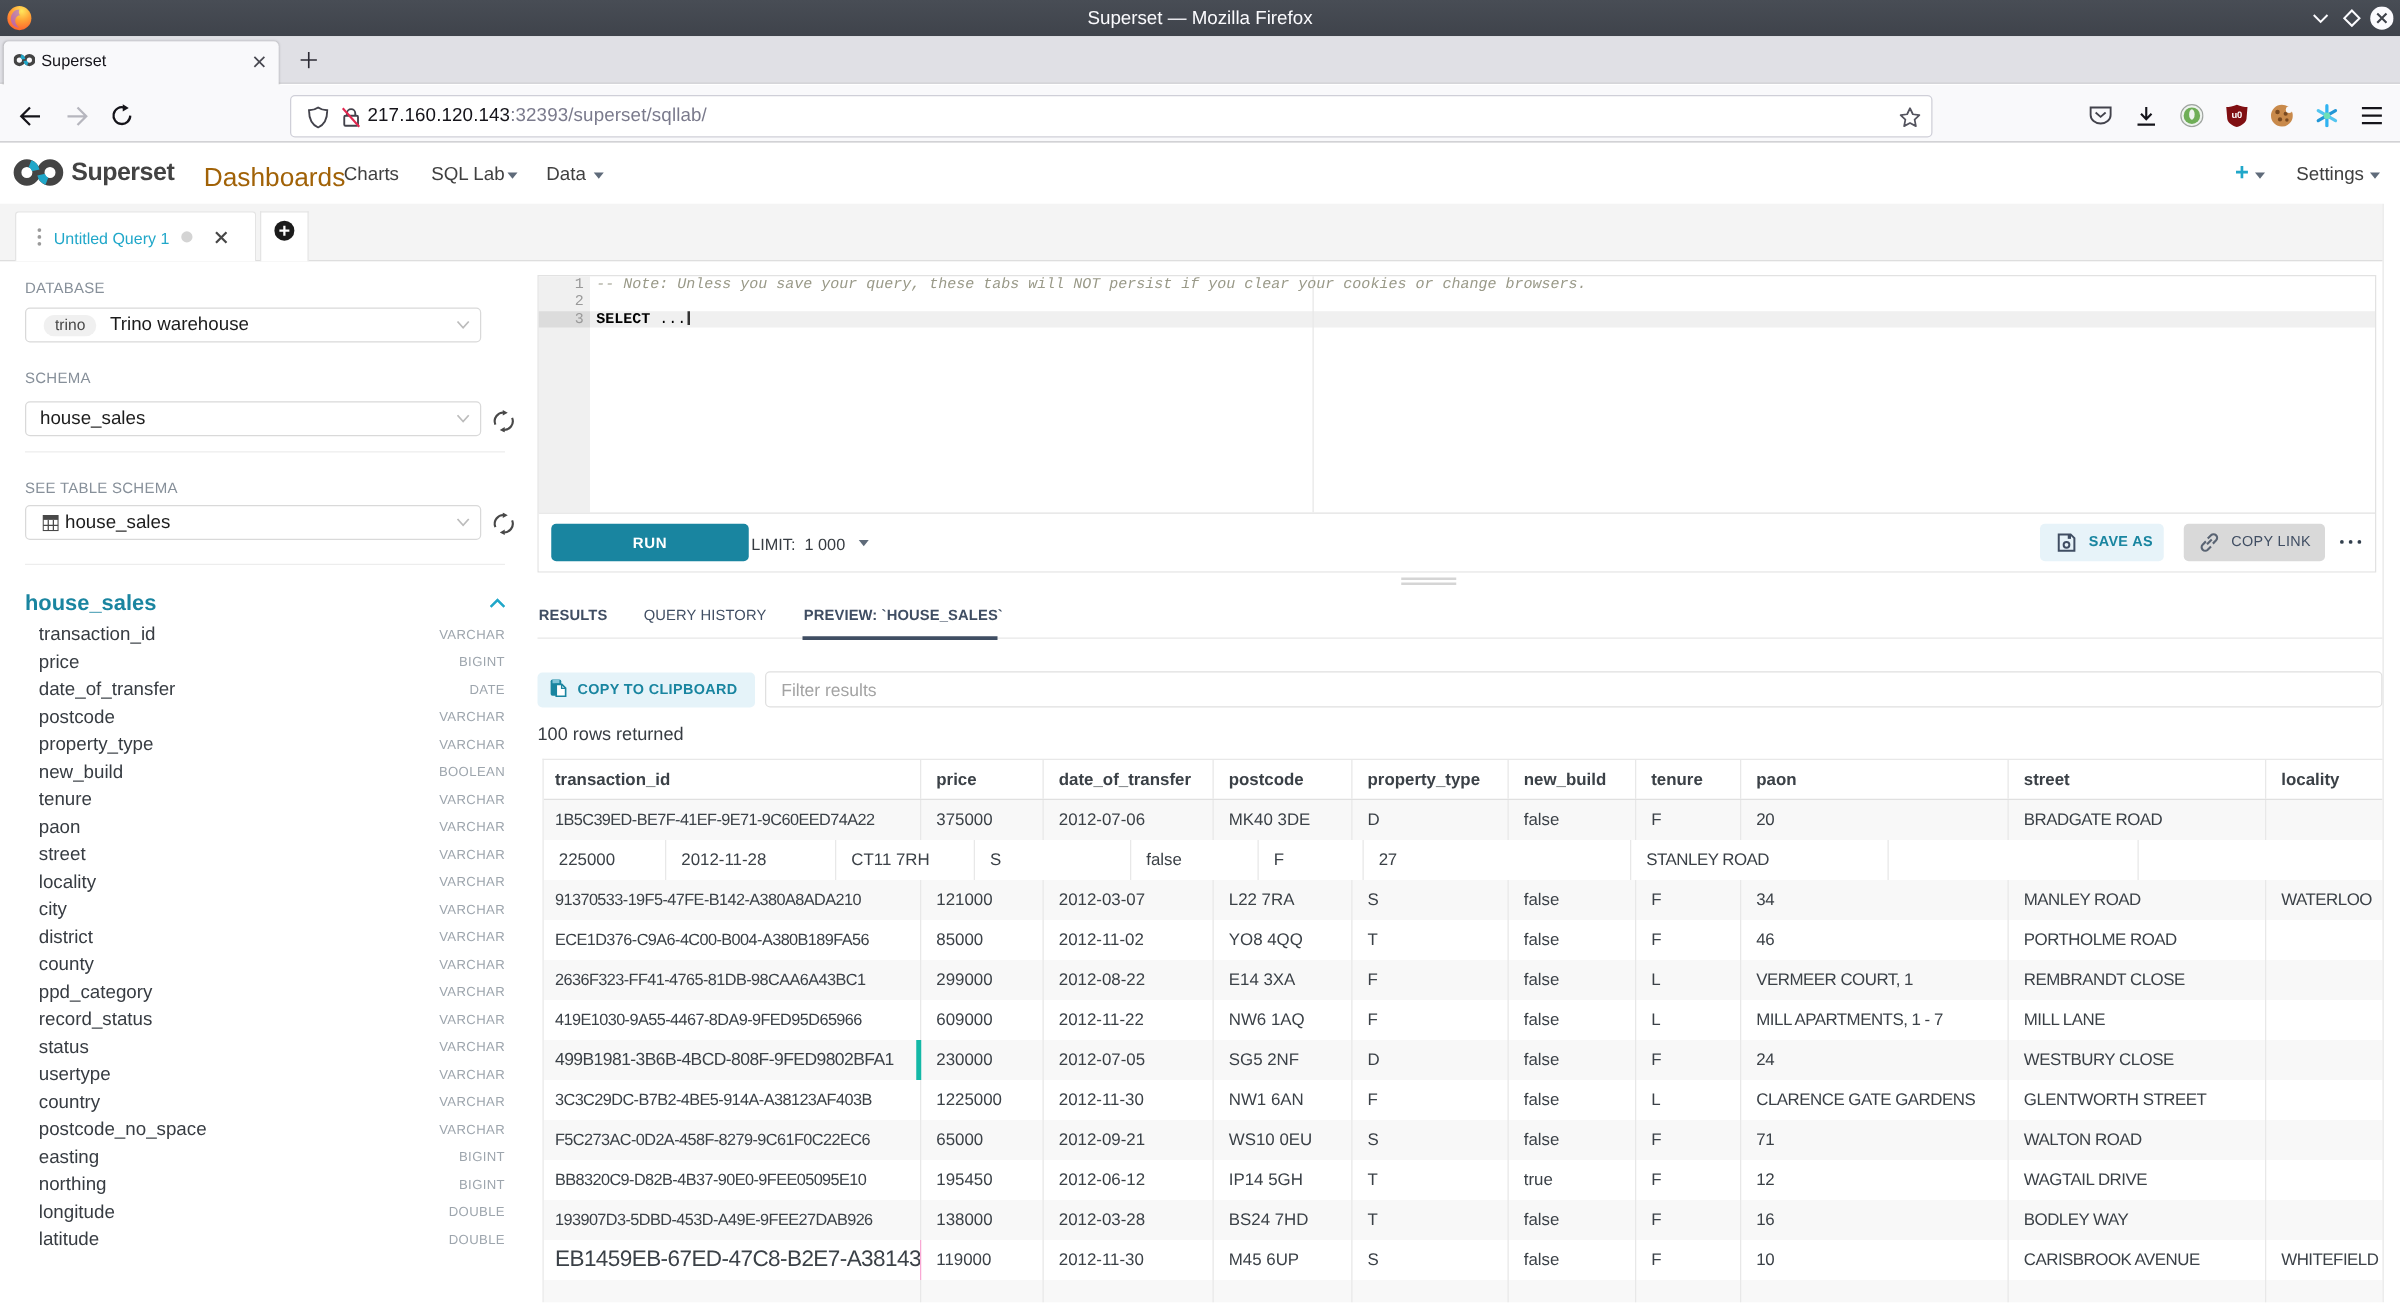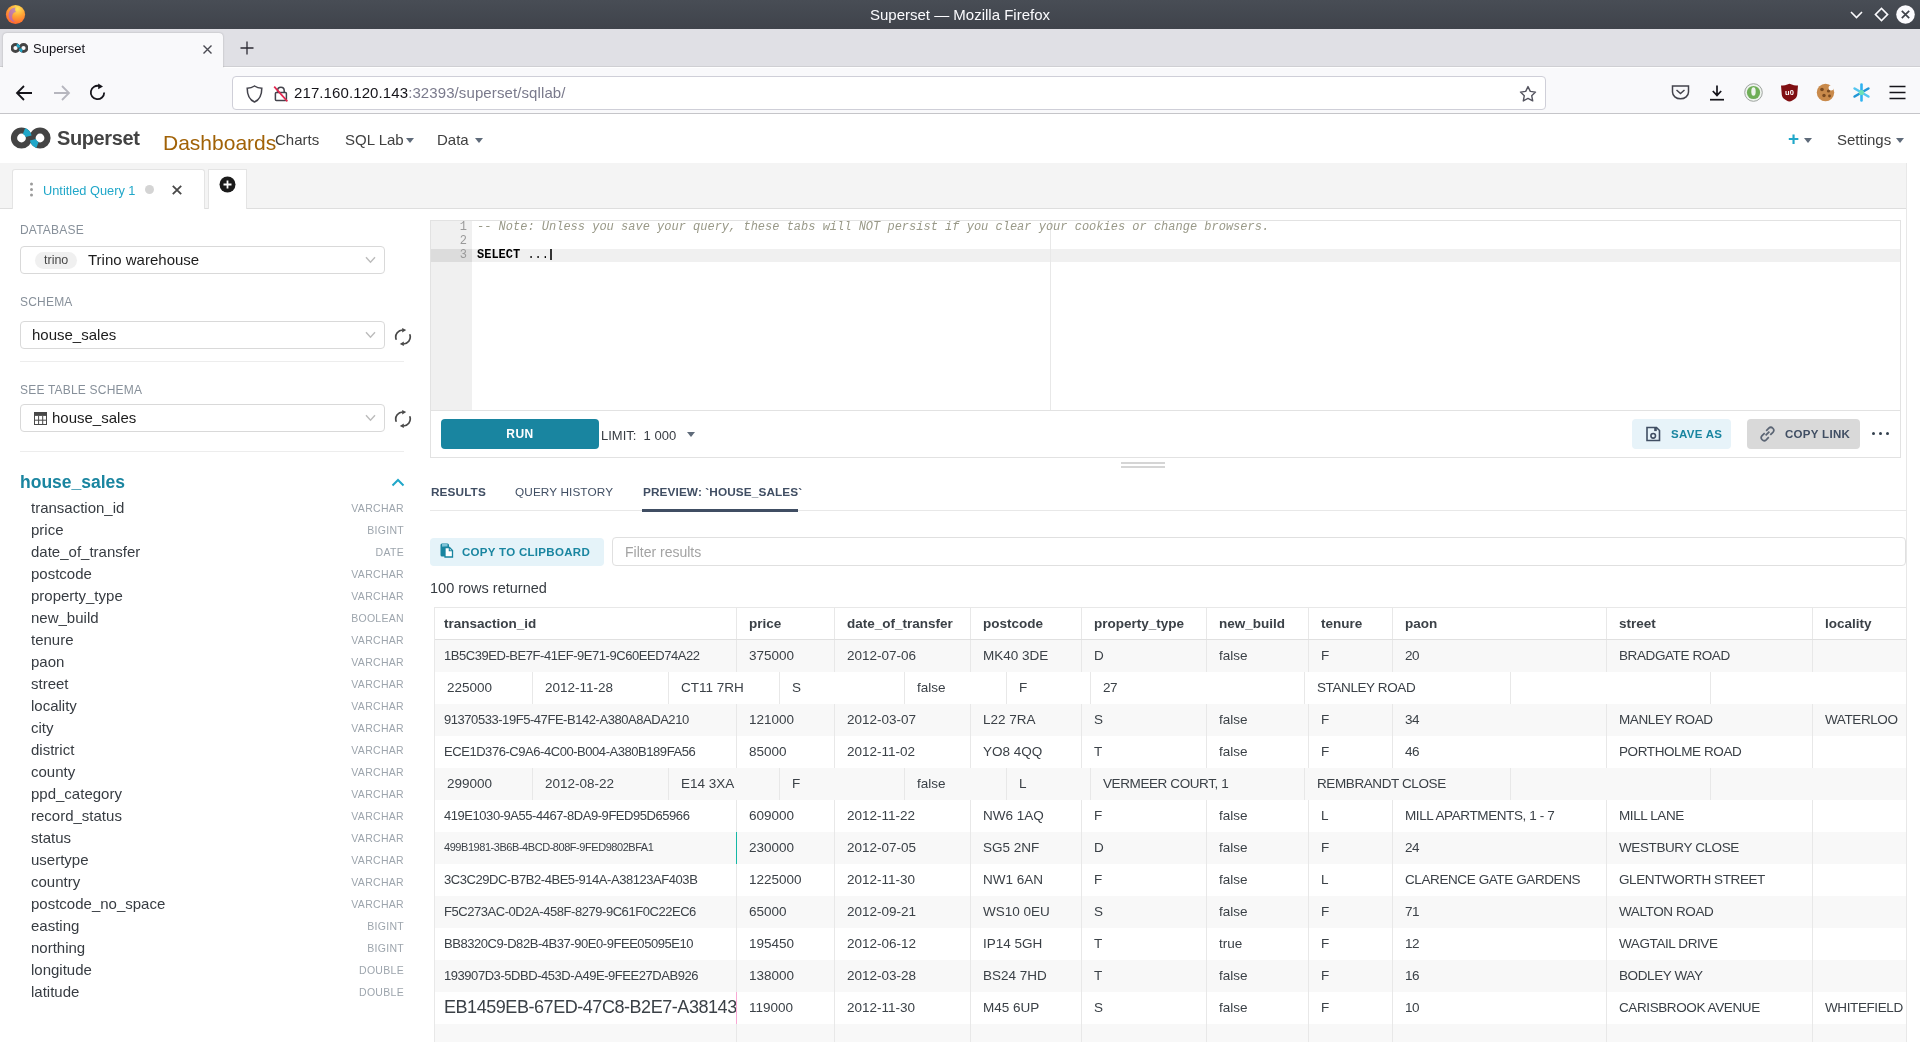--- a/index.html
+++ b/index.html
@@ -326,21 +326,21 @@
       <div class="a" style="left:39px;top:9px;font-size:11.5px;font-weight:bold;color:#1985a0;letter-spacing:0.3px">SAVE AS</div>
     </div>
     <div class="a" style="left:1316px;top:8px;width:113px;height:30px;background:#d9d9d9;border-radius:4px">
       <svg class="a" style="left:12px;top:7px" width="17" height="16" viewBox="0 0 17 16">
           <g fill="none" stroke="#5a6473" stroke-width="1.7">
             <path d="M7.2 4.8 L9.8 2.2 A2.9 2.9 0 0 1 13.9 6.3 L11.3 8.9"></path>
             <path d="M9.8 11.2 L7.2 13.8 A2.9 2.9 0 0 1 3.1 9.7 L5.7 7.1"></path>
             <path d="M6.6 9.4 L10.4 5.6"></path>
           </g>
         </svg>
-      <div class="a" style="left:38px;top:9px;font-size:11.5px;font-weight:bold;color:#404e63;letter-spacing:0.3px">COPY LINK</div>
+      <div class="a" style="left:38px;top:9px;font-size:11.5px;font-weight:normal;color:#404e63;letter-spacing:0.3px">COPY LINK</div>
     </div>
     <div class="a" style="left:1441px;top:19px;width:20px;height:6px">
       <span style="position:absolute;left:0;top:2px;width:3.4px;height:3.4px;border-radius:50%;background:#33404e"></span>
       <span style="position:absolute;left:7px;top:2px;width:3.4px;height:3.4px;border-radius:50%;background:#33404e"></span>
       <span style="position:absolute;left:14px;top:2px;width:3.4px;height:3.4px;border-radius:50%;background:#33404e"></span>
     </div>
   </div>
 </div>
 
 <div class="a" style="left:1121px;top:462px;width:44px;height:1.5px;background:#d5d5d5"></div>
@@ -420,20 +420,21 @@
       <div style="width:136px;padding-left:12px;border-right:1px solid #e8e8e8;overflow:hidden;white-space:nowrap;flex:none;line-height:31px">2012-11-02</div>
       <div style="width:111px;padding-left:12px;border-right:1px solid #e8e8e8;overflow:hidden;white-space:nowrap;flex:none;line-height:31px">YO8 4QQ</div>
       <div style="width:125px;padding-left:12px;border-right:1px solid #e8e8e8;overflow:hidden;white-space:nowrap;flex:none;line-height:31px">T</div>
       <div style="width:102px;padding-left:12px;border-right:1px solid #e8e8e8;overflow:hidden;white-space:nowrap;flex:none;line-height:31px">false</div>
       <div style="width:84px;padding-left:12px;border-right:1px solid #e8e8e8;overflow:hidden;white-space:nowrap;flex:none;line-height:31px">F</div>
       <div style="width:214px;padding-left:12px;border-right:1px solid #e8e8e8;overflow:hidden;white-space:nowrap;flex:none;line-height:31px;letter-spacing:-0.4px">46</div>
       <div style="width:206px;padding-left:12px;border-right:1px solid #e8e8e8;overflow:hidden;white-space:nowrap;flex:none;line-height:31px;letter-spacing:-0.4px">PORTHOLME ROAD</div>
       <div style="width:200px;padding-left:12px;border-right:1px solid #e8e8e8;overflow:hidden;white-space:nowrap;flex:none;line-height:31px;letter-spacing:-0.4px"></div>
     </div>
 <div style="display:flex;height:32px;background:#f8f8f8;">
+      <div style="width:302px;padding-left:9px;border-right:1px solid #e8e8e8;overflow:hidden;white-space:nowrap;flex:none;line-height:31px;font-size:13px;letter-spacing:-0.45px">2636F323-FF41-4765-81DB-98CAA6A43BC1</div>
       <div style="width:98px;padding-left:12px;border-right:1px solid #e8e8e8;overflow:hidden;white-space:nowrap;flex:none;line-height:31px">299000</div>
       <div style="width:136px;padding-left:12px;border-right:1px solid #e8e8e8;overflow:hidden;white-space:nowrap;flex:none;line-height:31px">2012-08-22</div>
       <div style="width:111px;padding-left:12px;border-right:1px solid #e8e8e8;overflow:hidden;white-space:nowrap;flex:none;line-height:31px">E14 3XA</div>
       <div style="width:125px;padding-left:12px;border-right:1px solid #e8e8e8;overflow:hidden;white-space:nowrap;flex:none;line-height:31px">F</div>
       <div style="width:102px;padding-left:12px;border-right:1px solid #e8e8e8;overflow:hidden;white-space:nowrap;flex:none;line-height:31px">false</div>
       <div style="width:84px;padding-left:12px;border-right:1px solid #e8e8e8;overflow:hidden;white-space:nowrap;flex:none;line-height:31px">L</div>
       <div style="width:214px;padding-left:12px;border-right:1px solid #e8e8e8;overflow:hidden;white-space:nowrap;flex:none;line-height:31px;letter-spacing:-0.4px">VERMEER COURT, 1</div>
       <div style="width:206px;padding-left:12px;border-right:1px solid #e8e8e8;overflow:hidden;white-space:nowrap;flex:none;line-height:31px;letter-spacing:-0.4px">REMBRANDT CLOSE</div>
       <div style="width:200px;padding-left:12px;border-right:1px solid #e8e8e8;overflow:hidden;white-space:nowrap;flex:none;line-height:31px;letter-spacing:-0.4px"></div>
     </div>
@@ -443,21 +444,21 @@
       <div style="width:136px;padding-left:12px;border-right:1px solid #e8e8e8;overflow:hidden;white-space:nowrap;flex:none;line-height:31px">2012-11-22</div>
       <div style="width:111px;padding-left:12px;border-right:1px solid #e8e8e8;overflow:hidden;white-space:nowrap;flex:none;line-height:31px">NW6 1AQ</div>
       <div style="width:125px;padding-left:12px;border-right:1px solid #e8e8e8;overflow:hidden;white-space:nowrap;flex:none;line-height:31px">F</div>
       <div style="width:102px;padding-left:12px;border-right:1px solid #e8e8e8;overflow:hidden;white-space:nowrap;flex:none;line-height:31px">false</div>
       <div style="width:84px;padding-left:12px;border-right:1px solid #e8e8e8;overflow:hidden;white-space:nowrap;flex:none;line-height:31px">L</div>
       <div style="width:214px;padding-left:12px;border-right:1px solid #e8e8e8;overflow:hidden;white-space:nowrap;flex:none;line-height:31px;letter-spacing:-0.4px">MILL APARTMENTS, 1 - 7</div>
       <div style="width:206px;padding-left:12px;border-right:1px solid #e8e8e8;overflow:hidden;white-space:nowrap;flex:none;line-height:31px;letter-spacing:-0.4px">MILL LANE</div>
       <div style="width:200px;padding-left:12px;border-right:1px solid #e8e8e8;overflow:hidden;white-space:nowrap;flex:none;line-height:31px;letter-spacing:-0.4px"></div>
     </div>
 <div style="display:flex;height:32px;background:#f8f8f8;">
-      <div style="width:302px;padding-left:9px;border-right:1px solid #14b8a6;overflow:hidden;white-space:nowrap;flex:none;line-height:31px;font-size:11px;letter-spacing:-0.45px">499B1981-3B6B-4BCD-808F-9FED9802BFA1</div>
+      <div style="width:302px;padding-left:9px;border-right:4px solid #14b8a6;overflow:hidden;white-space:nowrap;flex:none;line-height:31px;font-size:14px;letter-spacing:-0.45px">499B1981-3B6B-4BCD-808F-9FED9802BFA1</div>
       <div style="width:98px;padding-left:12px;border-right:1px solid #e8e8e8;overflow:hidden;white-space:nowrap;flex:none;line-height:31px">230000</div>
       <div style="width:136px;padding-left:12px;border-right:1px solid #e8e8e8;overflow:hidden;white-space:nowrap;flex:none;line-height:31px">2012-07-05</div>
       <div style="width:111px;padding-left:12px;border-right:1px solid #e8e8e8;overflow:hidden;white-space:nowrap;flex:none;line-height:31px">SG5 2NF</div>
       <div style="width:125px;padding-left:12px;border-right:1px solid #e8e8e8;overflow:hidden;white-space:nowrap;flex:none;line-height:31px">D</div>
       <div style="width:102px;padding-left:12px;border-right:1px solid #e8e8e8;overflow:hidden;white-space:nowrap;flex:none;line-height:31px">false</div>
       <div style="width:84px;padding-left:12px;border-right:1px solid #e8e8e8;overflow:hidden;white-space:nowrap;flex:none;line-height:31px">F</div>
       <div style="width:214px;padding-left:12px;border-right:1px solid #e8e8e8;overflow:hidden;white-space:nowrap;flex:none;line-height:31px;letter-spacing:-0.4px">24</div>
       <div style="width:206px;padding-left:12px;border-right:1px solid #e8e8e8;overflow:hidden;white-space:nowrap;flex:none;line-height:31px;letter-spacing:-0.4px">WESTBURY CLOSE</div>
       <div style="width:200px;padding-left:12px;border-right:1px solid #e8e8e8;overflow:hidden;white-space:nowrap;flex:none;line-height:31px;letter-spacing:-0.4px"></div>
     </div>

